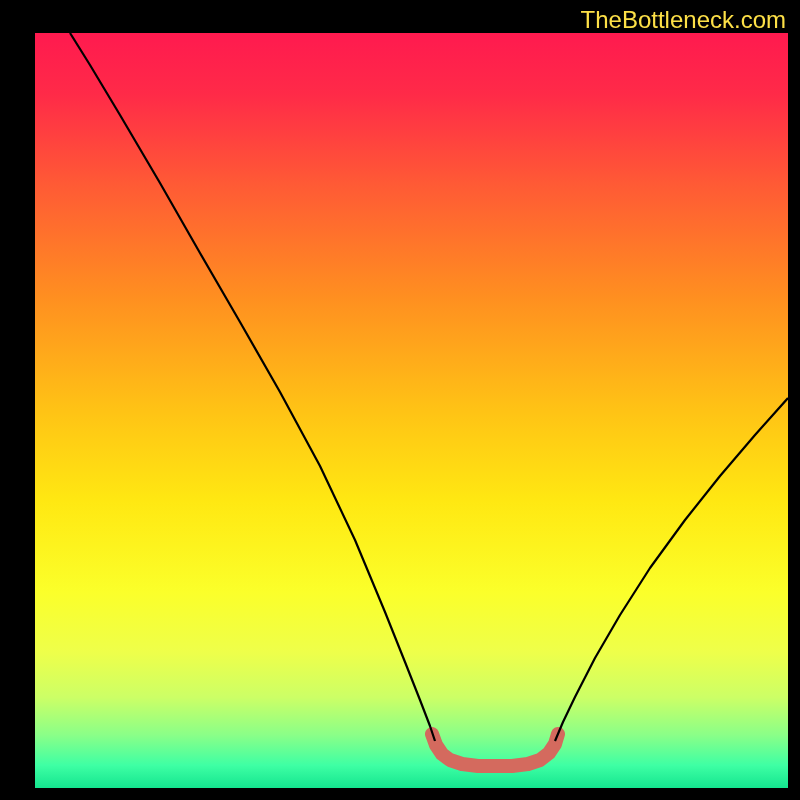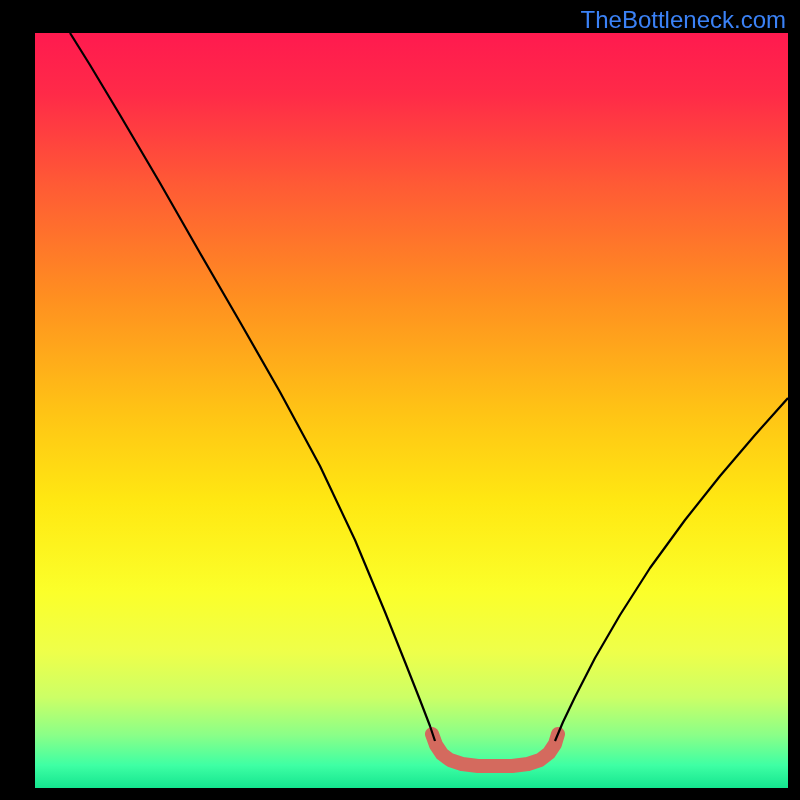--- a/index.html
+++ b/index.html
@@ -16,21 +16,21 @@
     left: 0;
     top: 0;
     width: 800px;
     height: 800px;
     background: #000;
   }
   .watermark {
     position: absolute;
     top: 6px;
     right: 14px;
-    color: #3b82f6;
+    color: #fde047;
     font-size: 24px;
     font-weight: 400;
     letter-spacing: 0px;
     z-index: 5;
   }
   svg {
     position: absolute;
     top: 0;
     left: 0;
   }

